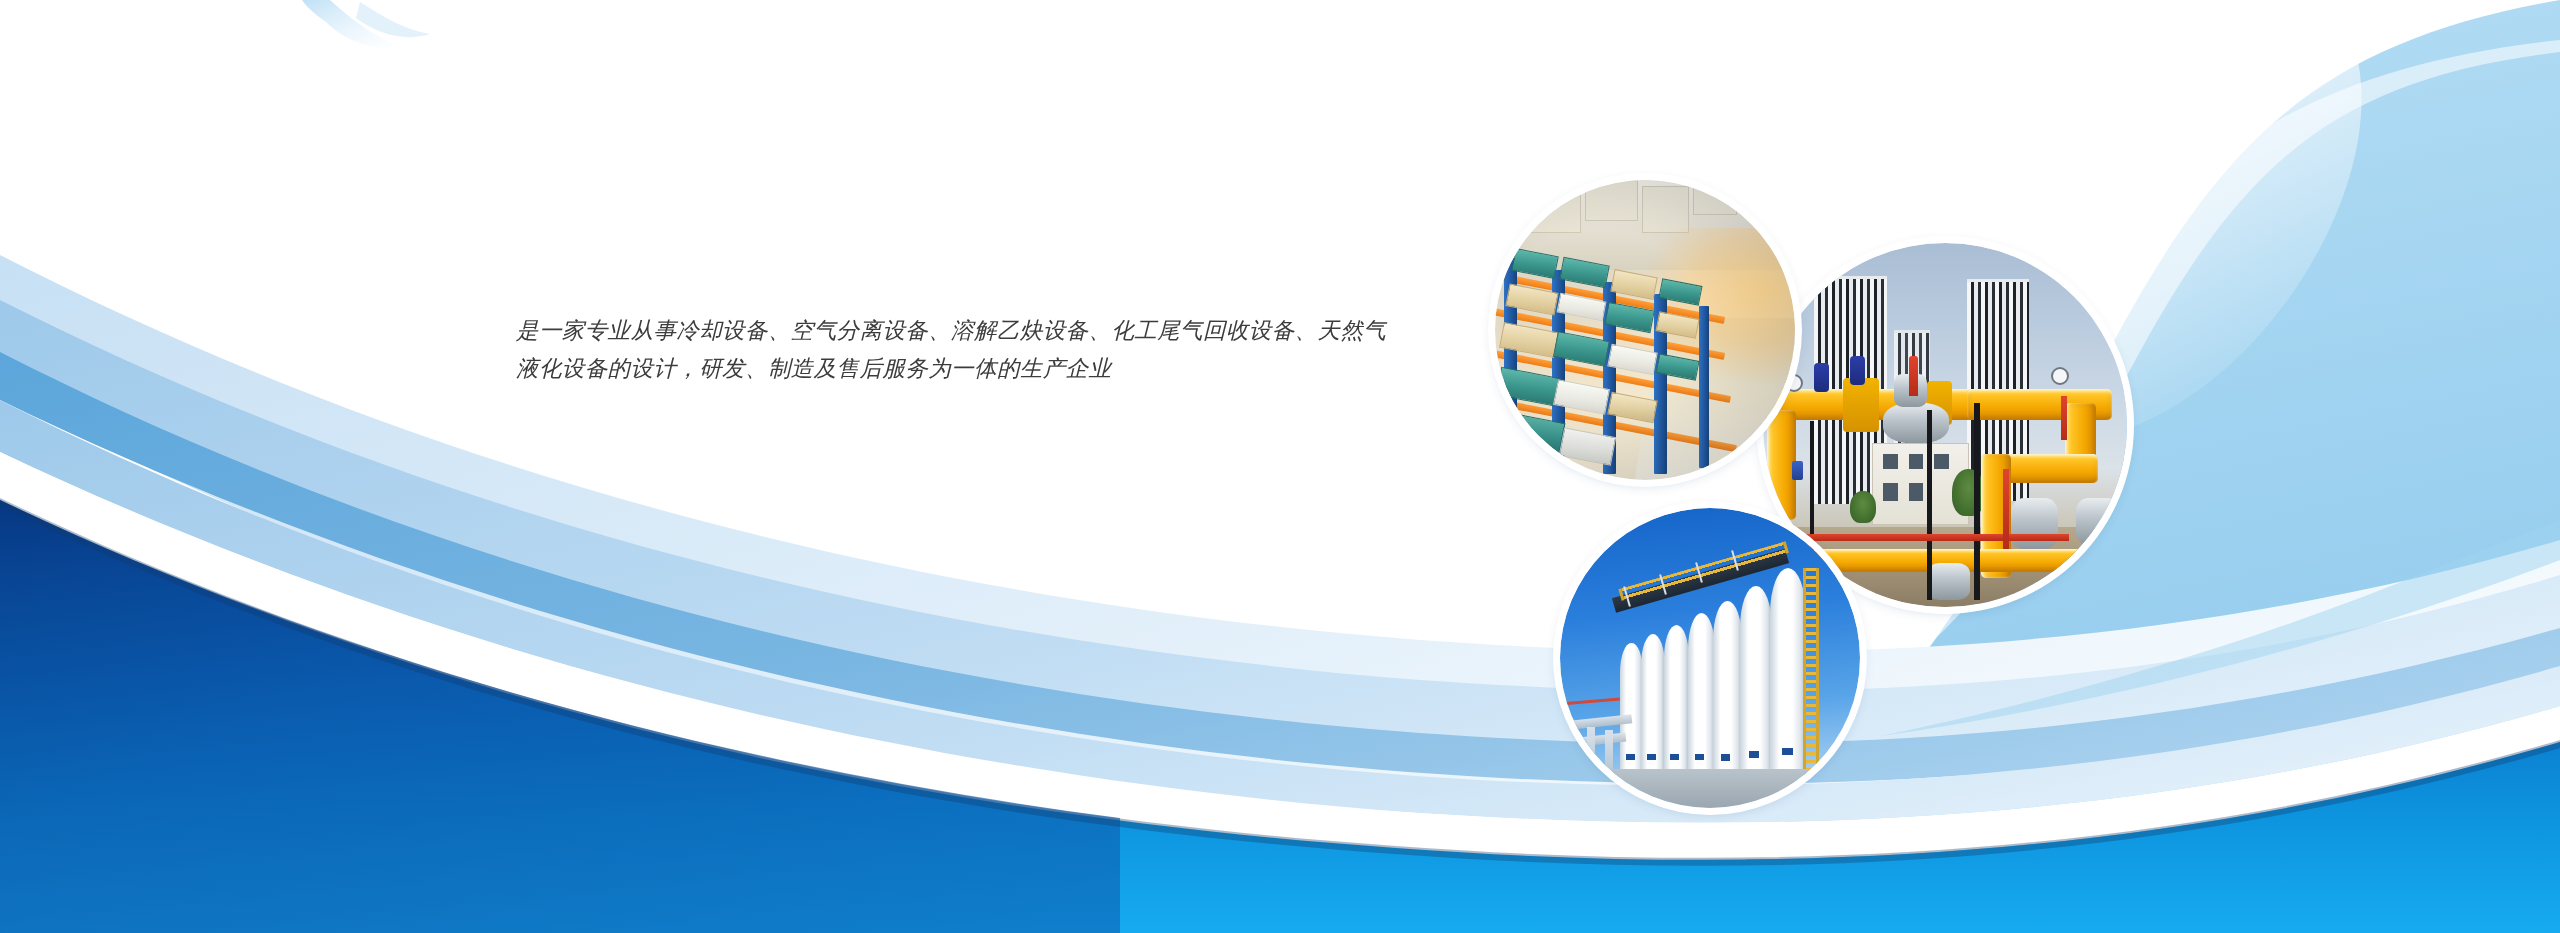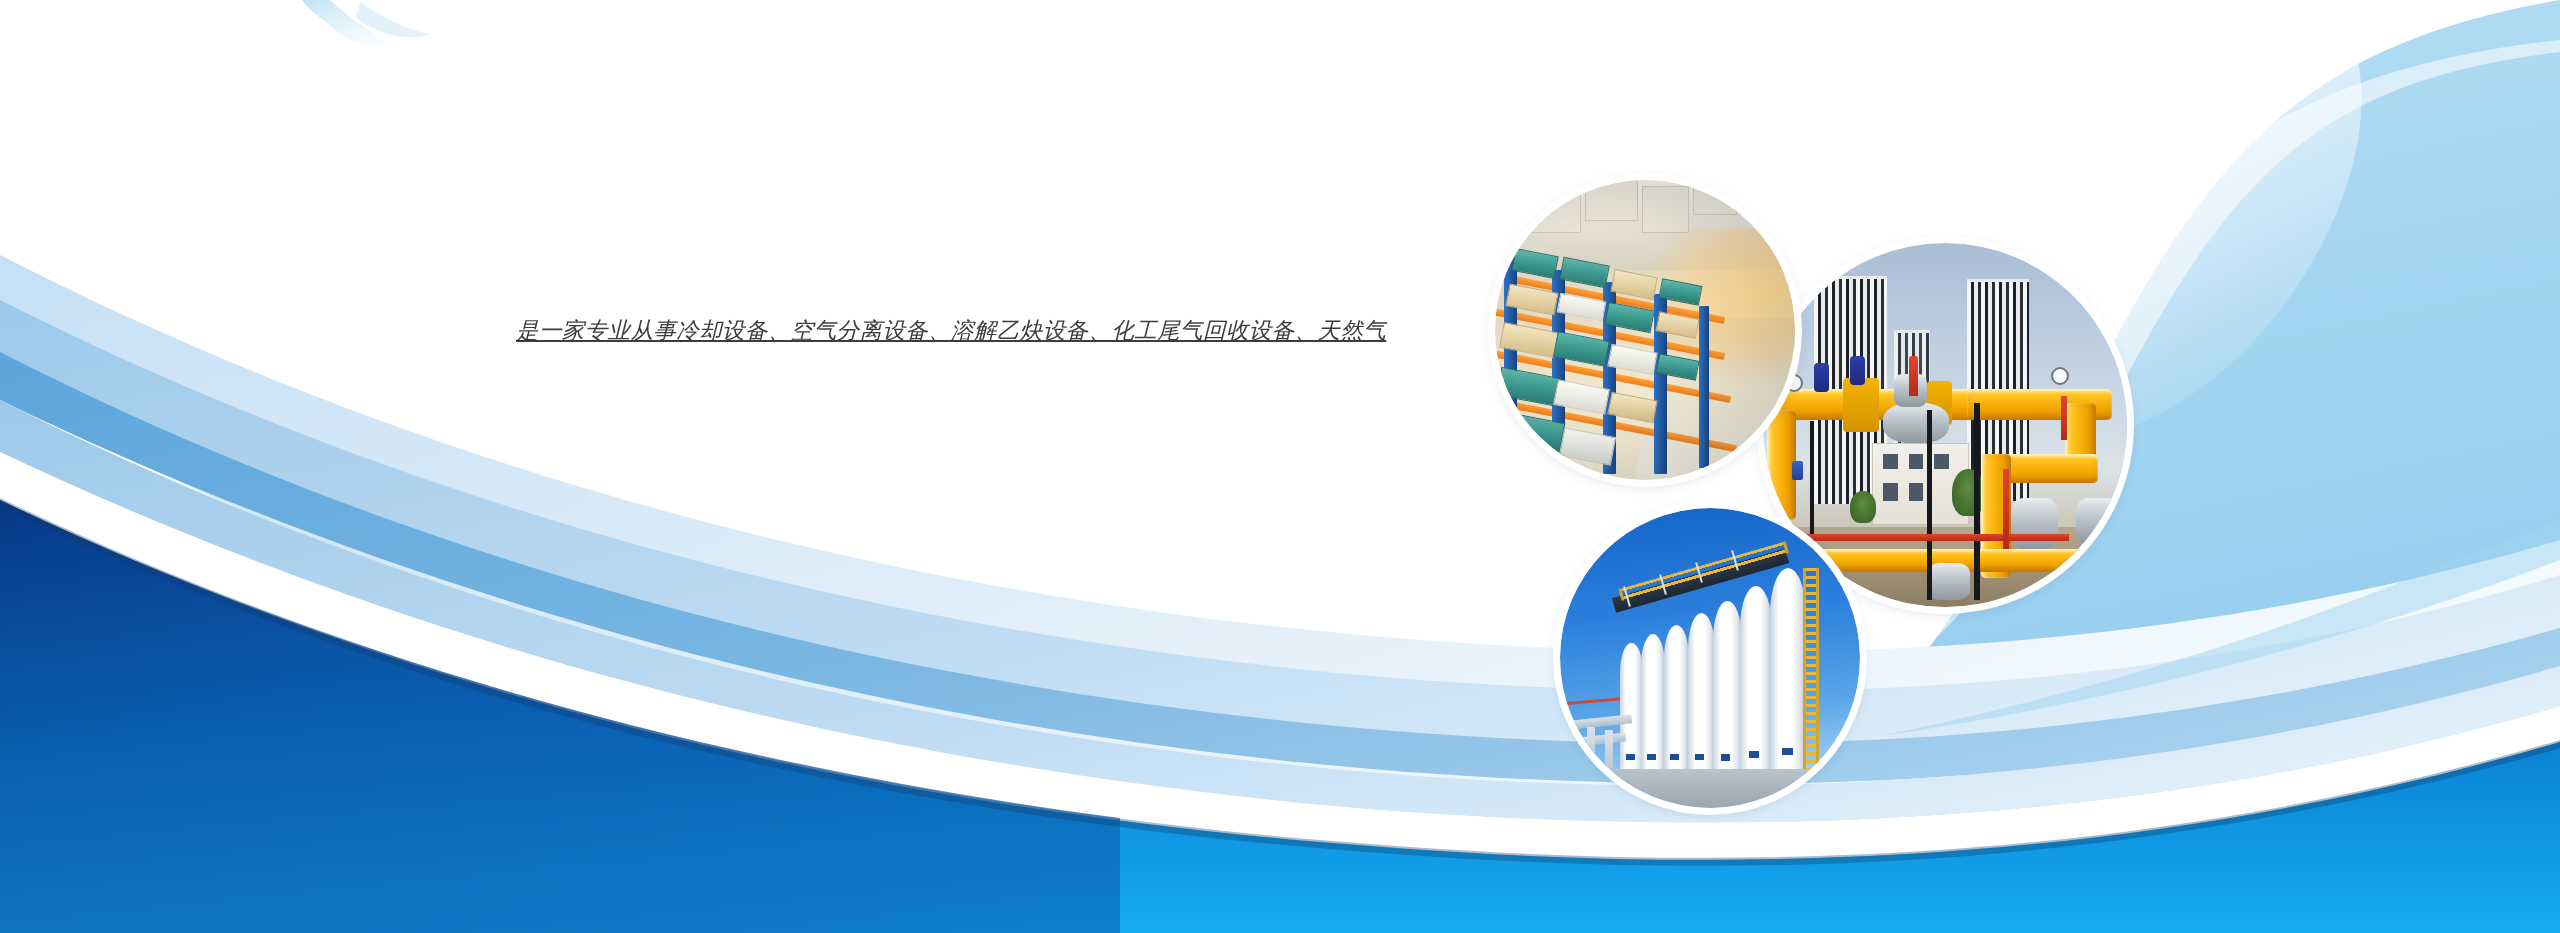--- a/index.html
+++ b/index.html
@@ -49,21 +49,20 @@
     font-size: 22.5px;
     font-style: italic;
     font-weight: 400;
     color: #3c3c3c;
     line-height: 38px;
     letter-spacing: 0.4px;
   }
   #company-desc span {
     display: block;
     white-space: nowrap;
-    text-decoration: underline;
   }
   #photo-cluster {
     position: absolute;
     left: 0;
     top: 0;
     width: 2560px;
     height: 933px;
     pointer-events: none;
   }
   .photo-circle {
@@ -367,20 +366,21 @@
              C874,818 402,700 0,506 Z" fill="#123a6b" opacity="0.35"></path>
 
     <path d="M2560,560 C2330,648 2090,706 1880,736
              C2030,706 2250,646 2440,566
              L2560,520 Z" fill="#9fd3f0" opacity="0.5"></path>
   </svg>
 
   <div id="text-block">
     <p id="company-desc">
       <span>是一家专业从事冷却设备、空气分离设备、溶解乙炔设备、化工尾气回收设备、天然气</span>
+      <span>液化设备的设计，研发、制造及售后服务为一体的生产企业</span>
     </p>
   </div>
 
   <div id="photo-cluster">
 
     <div class="photo-circle" id="circle-warehouse">
       <div class="photo-inner">
         <div class="wh-bg"></div>
         <div class="wh-ceiling"></div>
         <div class="wh-ceil-box" style="left:8%;top:1%;width:20%;height:16%;"></div>

